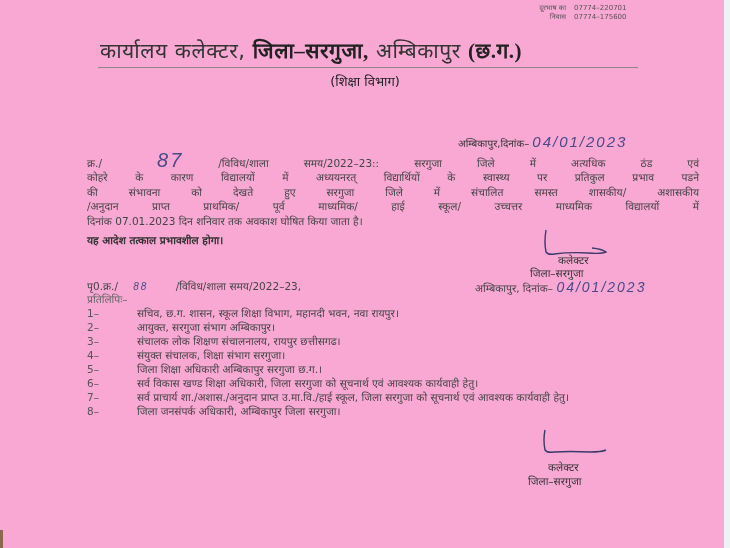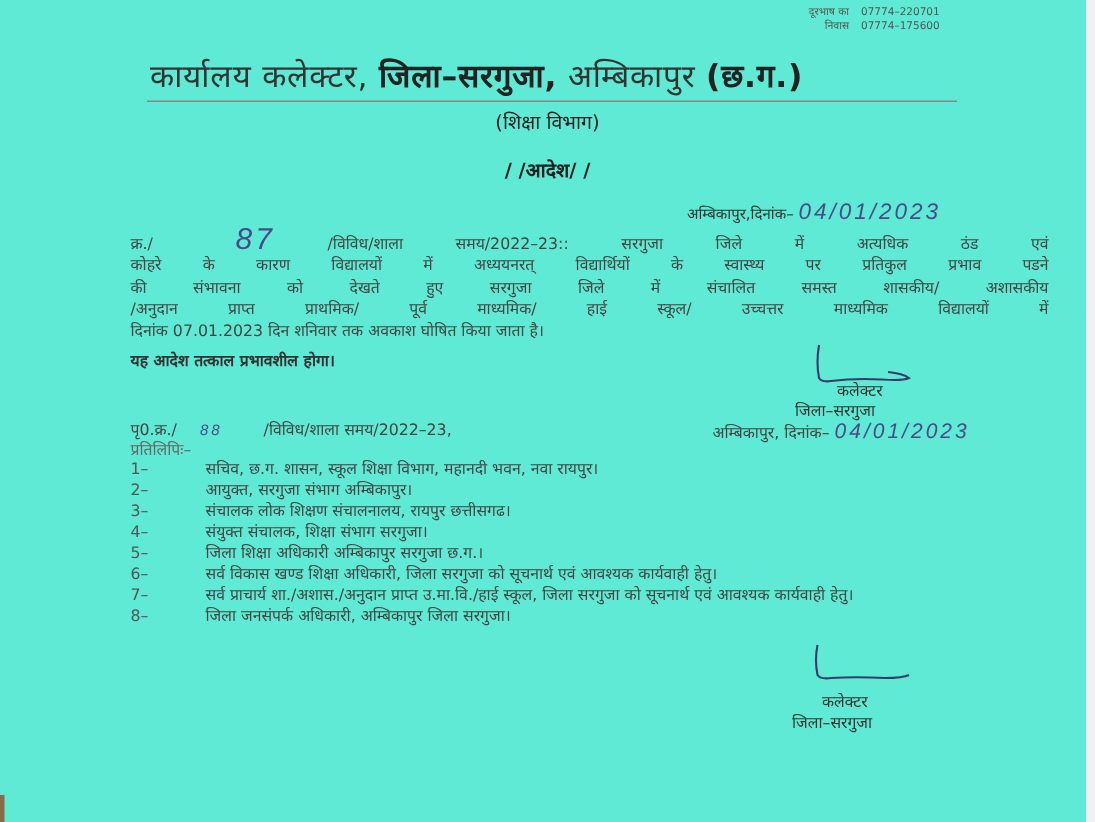--- a/index.html
+++ b/index.html
@@ -3,28 +3,28 @@
 <meta charset="utf-8">
 <style>
   html, body { margin: 0; padding: 0; }
   body {
     width: 730px; height: 548px; overflow: hidden;
     background: #ffffff;
     font-family: "DejaVu Sans", sans-serif;
     color: #2a2a2a;
     position: relative;
   }
-  .page { position: absolute; left: 0; top: 0; width: 730px; height: 548px; background: #5eead4; }
+  .page { position: absolute; left: 0; top: 0; width: 730px; height: 548px; background: #f9a8d4; }
   .right-edge { position: absolute; right: 0; top: 0; width: 6px; height: 548px; background: #f1f1f3; }
   .abs { position: absolute; white-space: nowrap; }
   .phones { left: 530px; top: 4px; font-size: 7px; color: #555; line-height: 9px; }
   .phones .row { display: flex; gap: 8px; justify-content: flex-end; }
   .phones .lbl { width: 36px; text-align: right; }
   .header-title { left: 100px; top: 36px; font-size: 21px; color: #333; letter-spacing: 0.5px; }
-  .header-title b { font-weight: bold; color: #222; }
+  .header-title b { font-weight: bold; color: #222; font-family: Liberation Serif, serif; }
   .rule { position: absolute; left: 98px; top: 67px; width: 540px; height: 1px; background: #888; }
   .dept { left: 0; width: 730px; text-align: center; top: 72px; font-size: 13px; font-weight: normal; color: #222; }
   .order { left: 0; width: 730px; text-align: center; top: 104px; font-size: 13px; font-weight: bold; color: #222; }
   .hand { font-family: Liberation Sans, sans-serif; font-style: italic; color: #4a4a8a; letter-spacing: 2px; }
   .date1 { left: 458px; top: 133px; font-size: 10px; color: #333; }
   .date1 .hand { font-size: 15px; }
   .body-para { left: 87px; top: 153px; width: 612px; font-size: 10.5px; line-height: 14.4px; color: #444; white-space: normal; text-align: justify; }
   .body-para .line { display: block; white-space: nowrap; text-align: justify; text-align-last: justify; }
   .body-para .line.last { text-align-last: left; }
   .body-para .hand { font-size: 20px; margin-left: 20px; }
@@ -65,21 +65,20 @@
 
   <div class="abs header-title">
     <span>कार्यालय कलेक्टर,</span>
     <b>जिला–सरगुजा,</b>
     <span>अम्बिकापुर</span>
     <b>(छ.ग.)</b>
   </div>
   <div class="rule"></div>
 
   <div class="abs dept">(शिक्षा विभाग)</div>
-  <div class="abs order">/ /आदेश/ /</div>
 
   <div class="abs date1">
     <span>अम्बिकापुर,दिनांक–</span>
     <span class="hand">04/01/2023</span>
   </div>
 
   <div class="abs body-para">
     <span class="line">
       <span>क्र./</span>
       <span class="hand">87</span>

